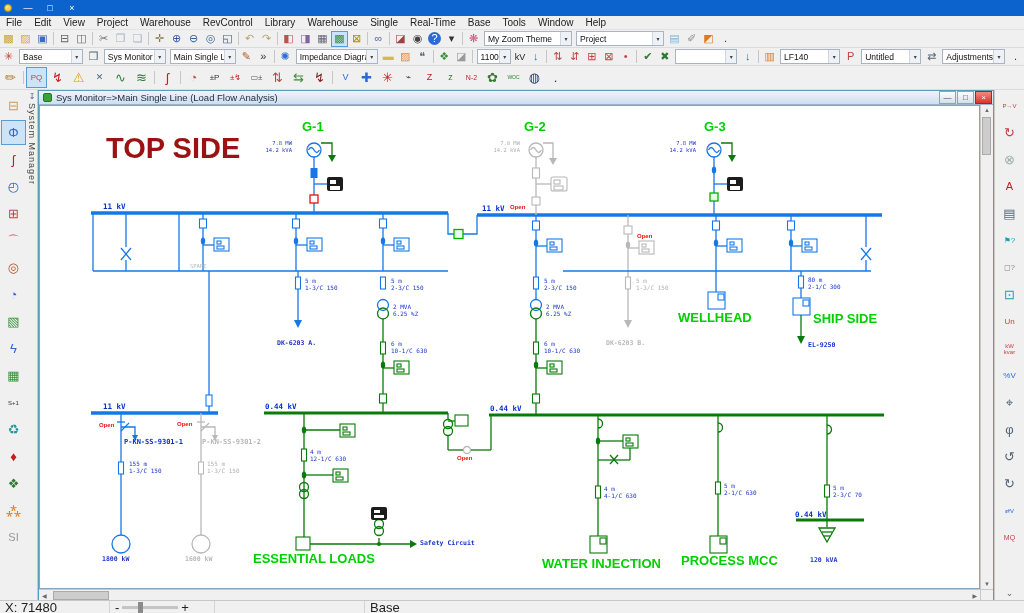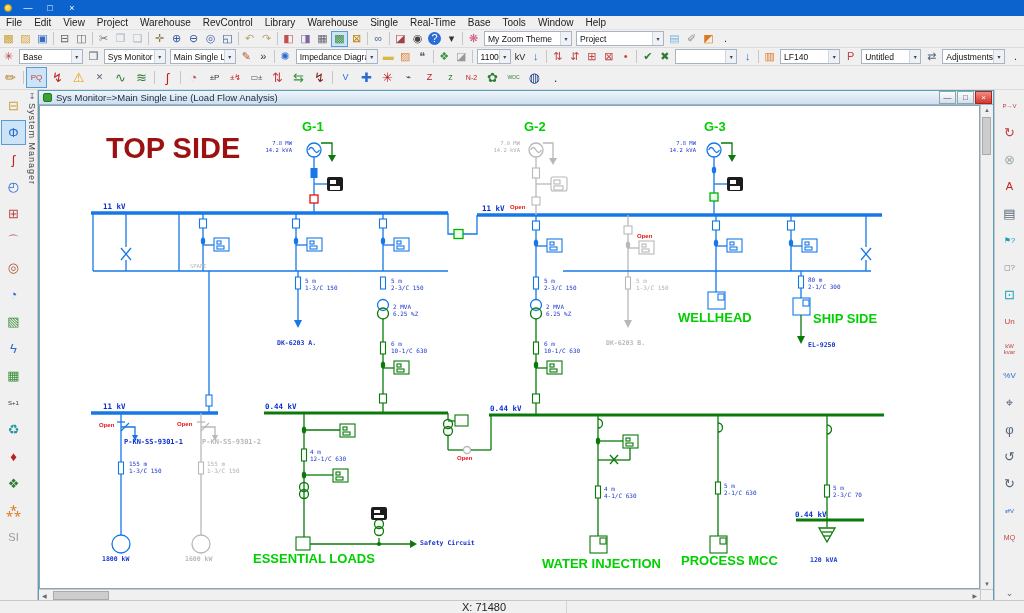--- a/index.html
+++ b/index.html
@@ -55,21 +55,21 @@
   .canvas { position:relative; flex:1; background:#fff; border:1px solid #8aa4b8; overflow:hidden; }
   .vscroll { width:13px; background:#f0f0f0; border-left:1px solid #c8c8c8; display:flex; flex-direction:column; align-items:center; justify-content:space-between; }
   .hscrollrow { height:13px; display:flex; }
   .hscroll { flex:1; background:#f0f0f0; border-top:1px solid #c8c8c8; display:flex; align-items:center; justify-content:space-between; }
   .sarrow { font-size:6px; color:#667; padding:2px 3px; }
   .vthumb { width:9px; height:38px; background:#cdcdcd; border:1px solid #aaa; margin-top:2px; }
   .hthumb { width:56px; height:9px; background:#cdcdcd; border:1px solid #aaa; margin-left:3px; }
   .scorner { width:13px; background:#f0f0f0; border-top:1px solid #c8c8c8; border-left:1px solid #c8c8c8; }
 
   
-  .statusbar { position:absolute; left:0; top:600px; width:1024px; height:13px; background:#f0f0f0; border-top:1px solid #c8c8c8; display:flex; align-items:center; font-size:11px; color:#222;flex-direction:column; }
+  .statusbar { position:absolute; left:0; top:600px; width:1024px; height:13px; background:#f0f0f0; border-top:1px solid #c8c8c8; display:flex; align-items:center; font-size:13px; color:#222; }
   .scell { height:100%; display:flex; align-items:center; padding:0 5px; border-right:1px solid #d4d4d4; white-space:nowrap; }
   .sslider { display:flex; align-items:center; gap:3px; }
   .strack { width:56px; height:3px; background:#c4c4c4; position:relative; }
   .sthumb { position:absolute; left:16px; top:-4px; width:5px; height:11px; background:#8a8a8a; }
 
   
   svg text { font-family:"DejaVu Sans Mono",monospace; }
   .t-title { font:bold 29px "Liberation Sans",sans-serif; fill:#9c1212; }
   .t-gbig  { font:bold 13px "Liberation Sans",sans-serif; fill:#00d000; }
   .t-bus   { font:bold 7.5px "DejaVu Sans Mono",monospace; fill:#0a2fd0; }

